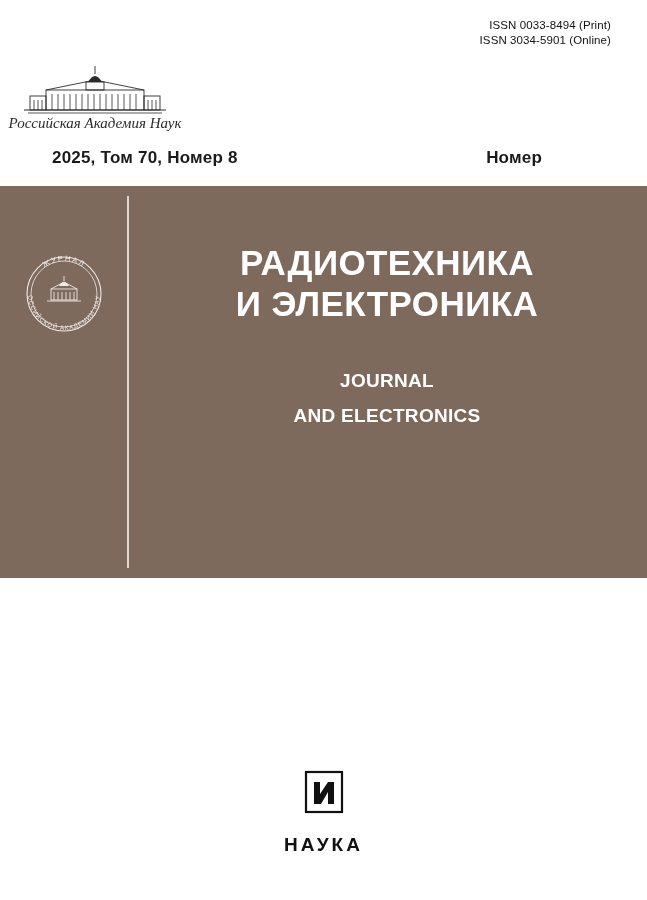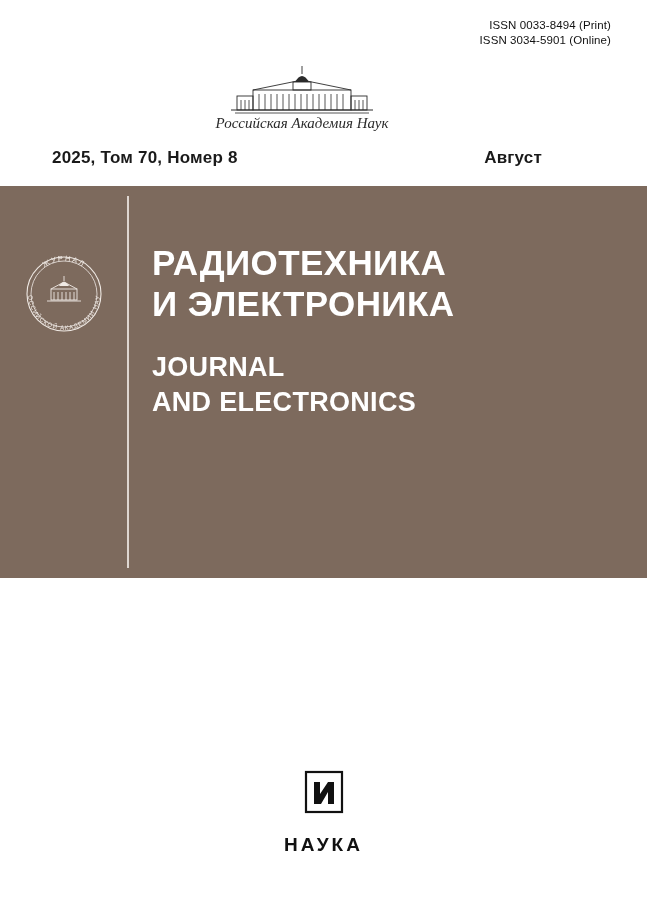--- a/index.html
+++ b/index.html
@@ -34,21 +34,21 @@
     color: #111;
     letter-spacing: 0.1px;
   }
 
   
   .emblem {
     position: absolute;
     top: 62px;
     left: 0;
     width: 604px;
-    text-align: center;
+    text-align: left;
   }
   .emblem svg {
     display: inline-block;
   }
 
   
   .dateline {
     position: absolute;
     top: 148px;
     left: 0;
@@ -102,31 +102,32 @@
   .seal svg { display: block; }
 
   
   .titles {
     position: absolute;
     top: 186px;
     left: 152px;
     width: 470px;
     height: 472px;
     color: #ffffff;
+    text-align: center;
   }
   .title-ru {
     margin-top: 56px;
     font-size: 35px;
     font-weight: bold;
     line-height: 41px;
     letter-spacing: 0.4px;
   }
   .title-en {
-    margin-top: 26px;
-    font-size: 27px;
+    margin-top: 39px;
+    font-size: 19px;
     font-weight: bold;
     line-height: 35px;
     letter-spacing: 0.3px;
   }
 
   
   .publisher {
     position: absolute;
     left: 0;
     top: 770px;
@@ -191,21 +192,21 @@
           <path d="M28 51 L162 51" stroke-width="0.8"></path>
         </g>
 
         <text x="95" y="66" text-anchor="middle" font-family="&quot;Liberation Serif&quot;, serif" font-size="15" font-style="italic" fill="#2b2b2b">Российская Академия Наук</text>
       </svg>
     </span>
   </div>
 
   <div class="dateline">
     <div class="issue">2025, Том 70, Номер 8</div>
-    <div class="month">Август</div>
+    <div class="month">Номер</div>
   </div>
 
   <div class="band"></div>
   <div class="band-divider"></div>
 
   <div class="seal">
     <span>
       <svg width="92" height="92" viewBox="0 0 92 92" aria-hidden="true">
         <defs>
           <path id="arcTop" d="M 13 46 a 33 33 0 0 1 66 0"></path>

